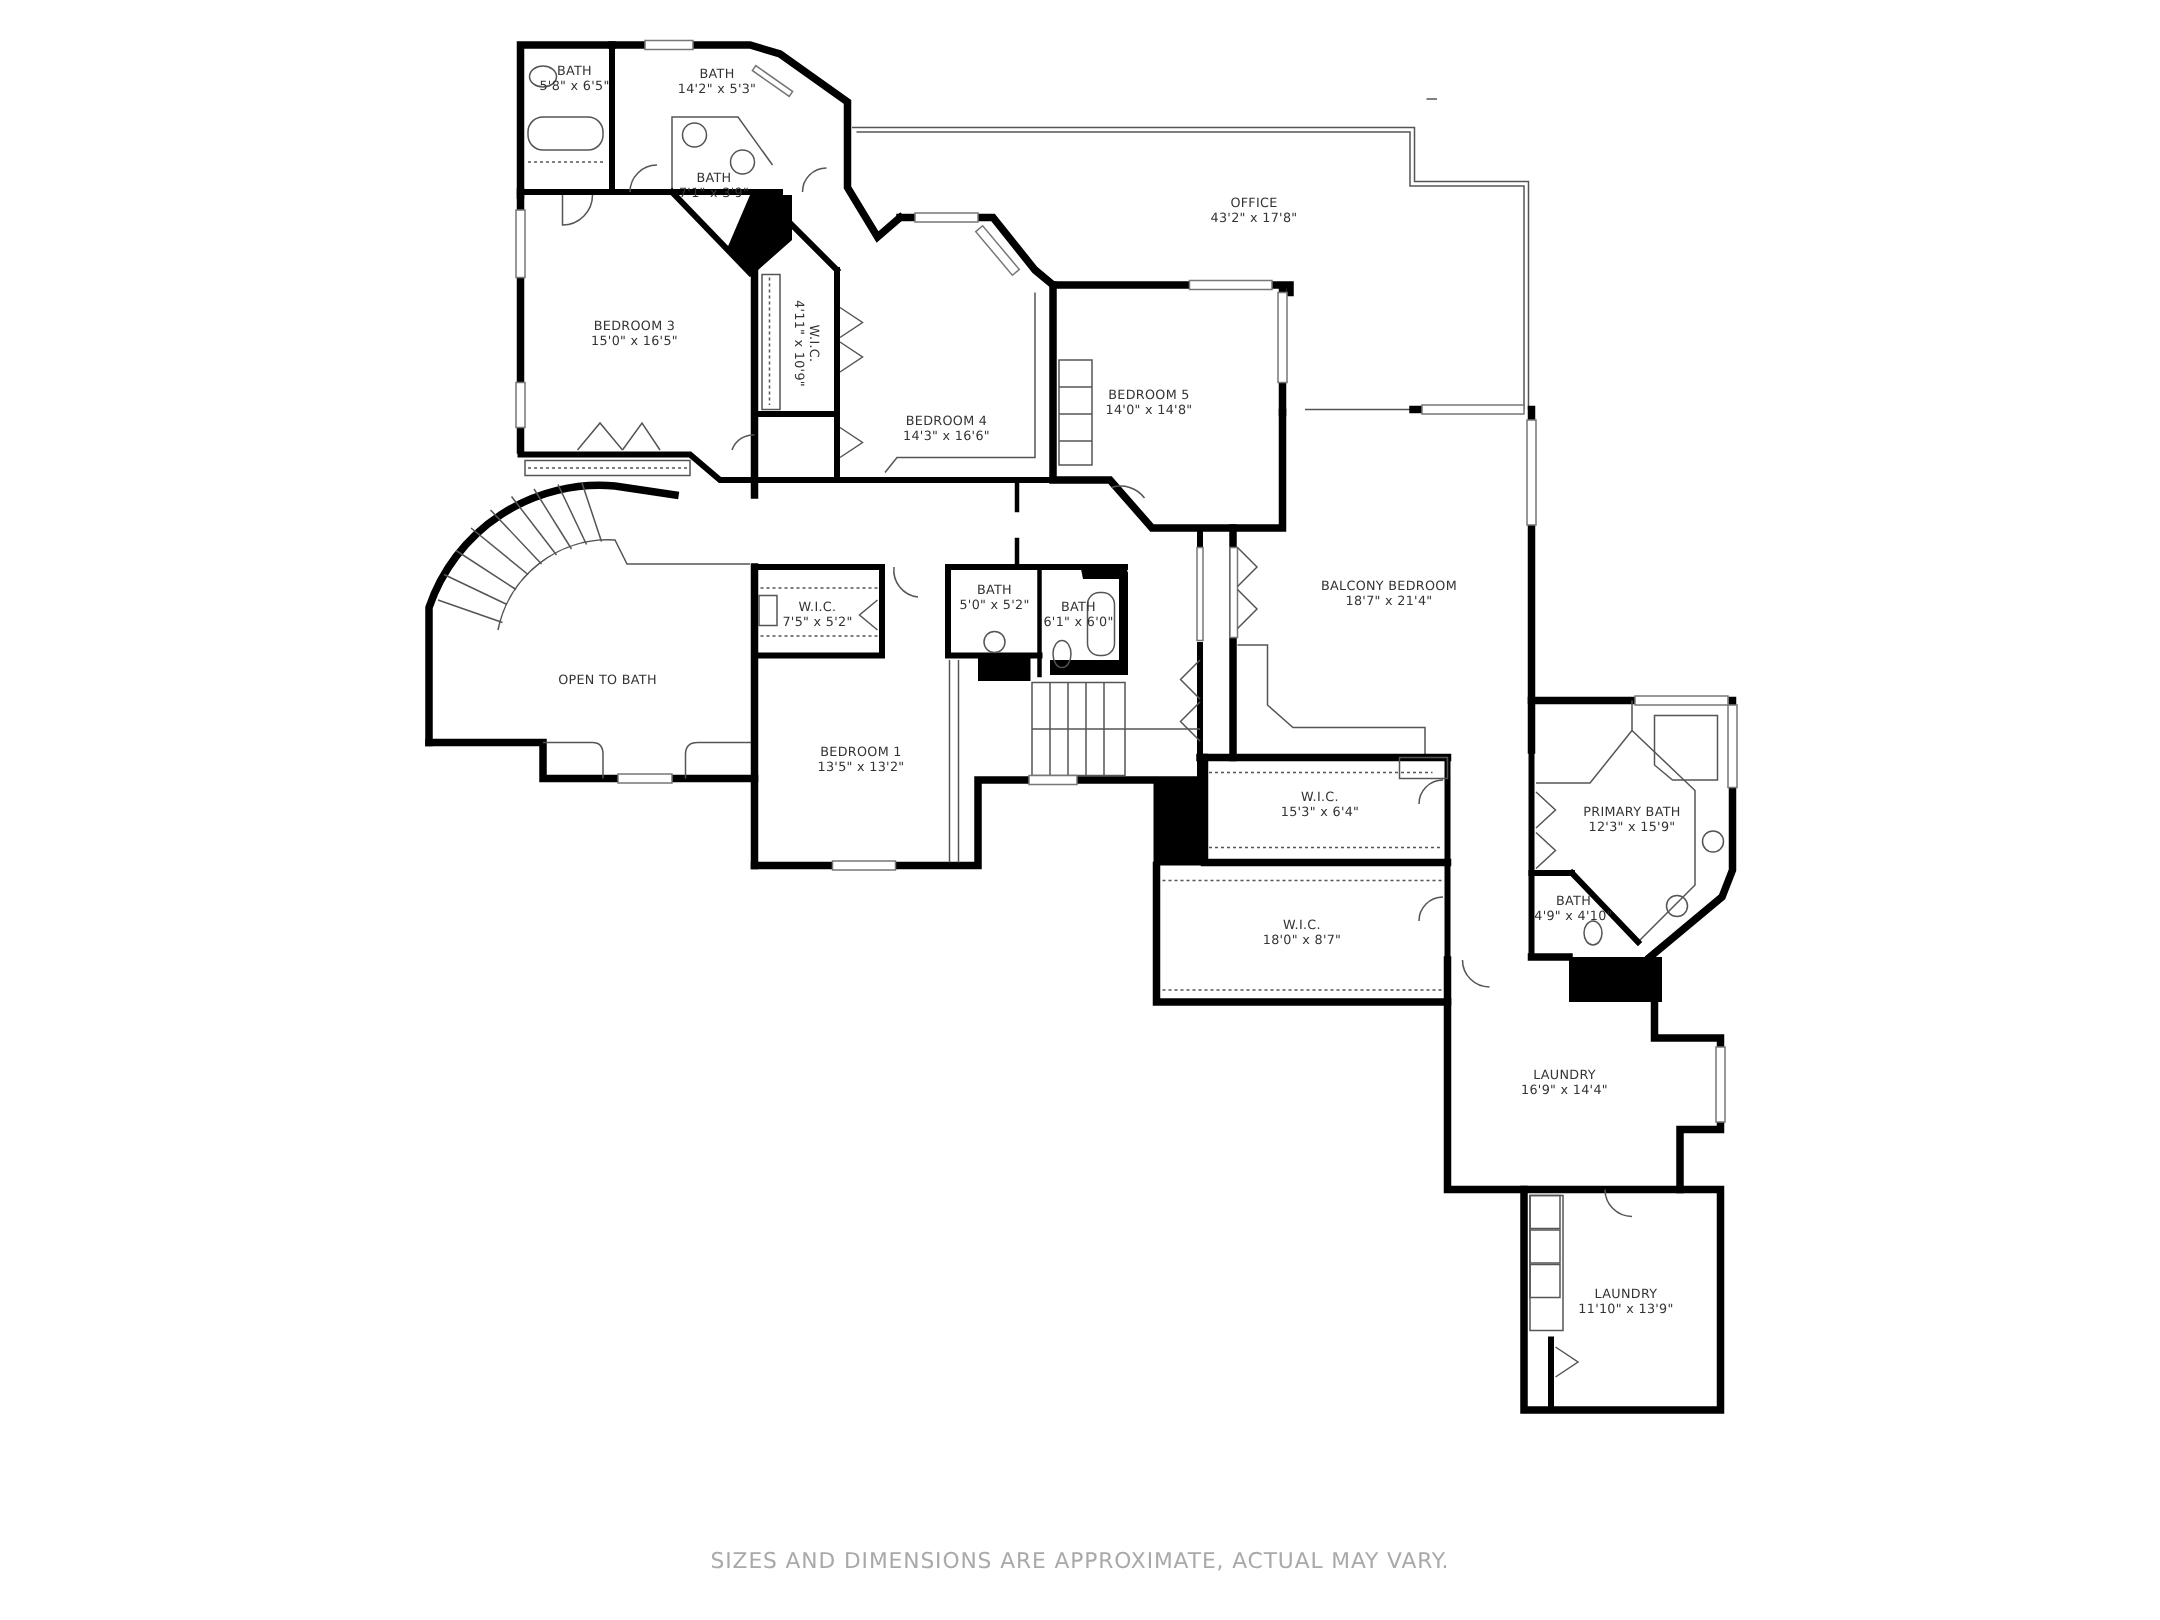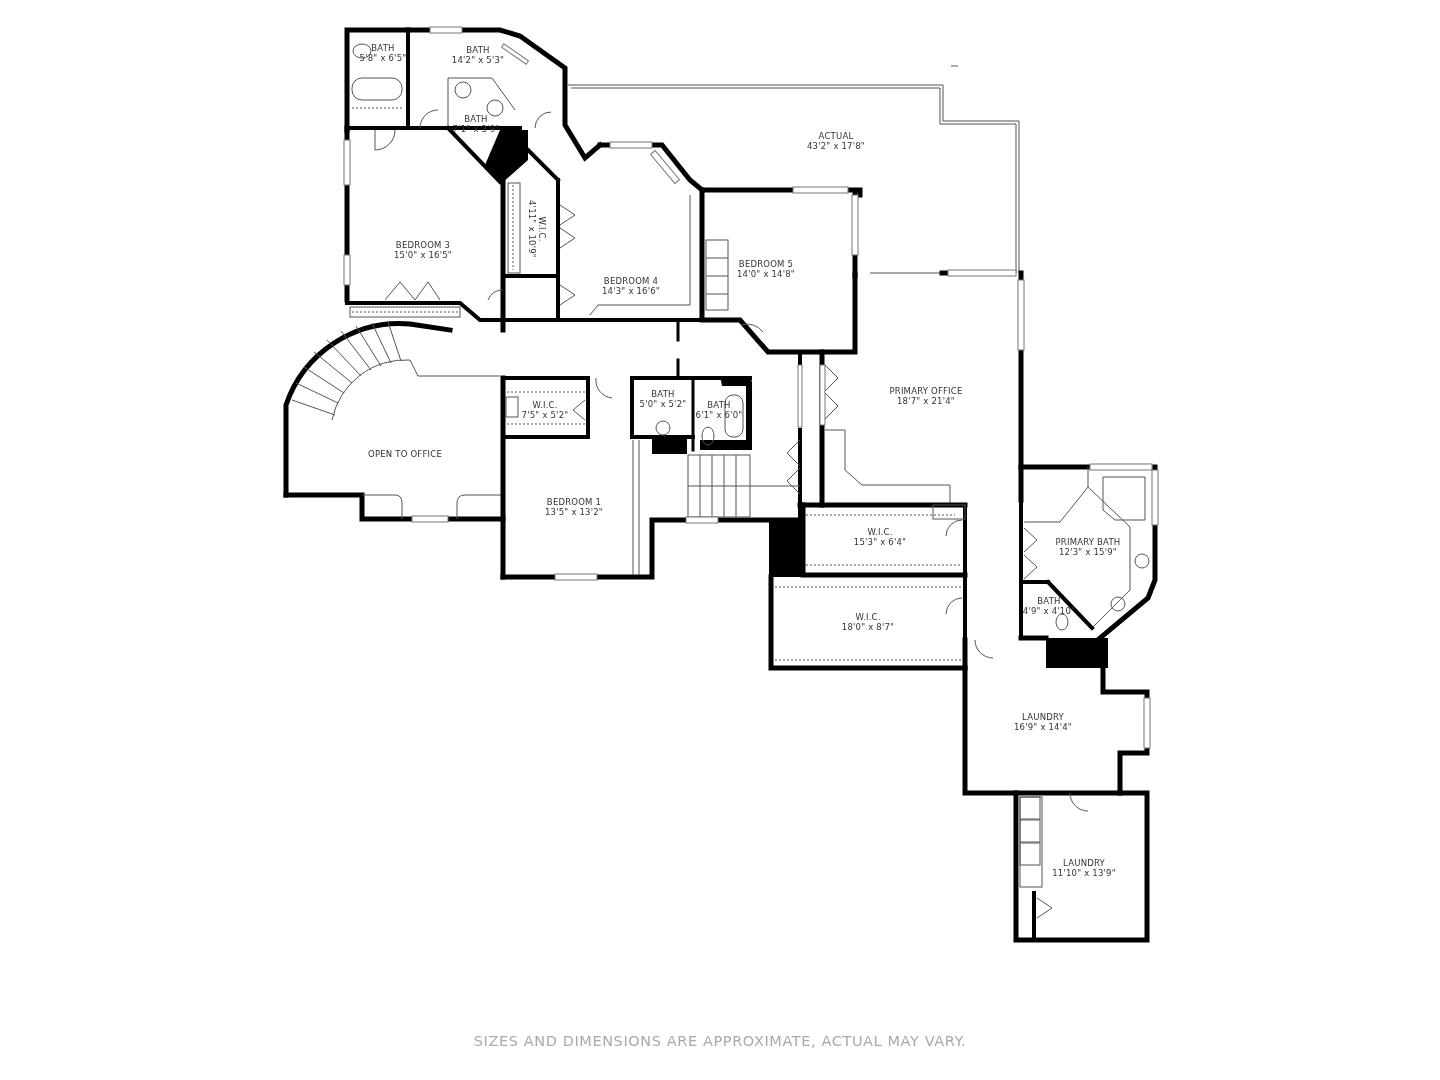--- a/index.html
+++ b/index.html
@@ -235,57 +235,57 @@
 </div>
 <div class="room-label" style="left:478px;top:55px;">
   <span class="nm">BATH</span>
   <span class="dm">14'2" x 5'3"</span>
 </div>
 <div class="room-label" style="left:476px;top:124px;">
   <span class="nm">BATH</span>
   <span class="dm">7'1" x 3'9"</span>
 </div>
 <div class="room-label" style="left:836px;top:141px;">
-  <span class="nm">ACTUAL</span>
+  <span class="nm">OFFICE</span>
   <span class="dm">43'2" x 17'8"</span>
 </div>
-<div class="room-label" style="left:423px;top:223px;margin-top:27px;">
+<div class="room-label" style="left:423px;top:223px;">
   <span class="nm">BEDROOM 3</span>
   <span class="dm">15'0" x 16'5"</span>
 </div>
 <div class="room-label vert" style="left:537px;top:229px;">
   <span class="nm">W.I.C.</span>
   <span class="dm">4'11" x 10'9"</span>
 </div>
 <div class="room-label" style="left:631px;top:239px;margin-top:47px;">
   <span class="nm">BEDROOM 4</span>
   <span class="dm">14'3" x 16'6"</span>
 </div>
 <div class="room-label" style="left:766px;top:269px;">
   <span class="nm">BEDROOM 5</span>
   <span class="dm">14'0" x 14'8"</span>
 </div>
 <div class="room-label" style="left:926px;top:396px;">
-  <span class="nm">PRIMARY OFFICE</span>
+  <span class="nm">BALCONY BEDROOM</span>
   <span class="dm">18'7" x 21'4"</span>
 </div>
 <div class="room-label" style="left:545px;top:410px;">
   <span class="nm">W.I.C.</span>
   <span class="dm">7'5" x 5'2"</span>
 </div>
 <div class="room-label" style="left:663px;top:399px;">
   <span class="nm">BATH</span>
   <span class="dm">5'0" x 5'2"</span>
 </div>
 <div class="room-label" style="left:719px;top:410px;">
   <span class="nm">BATH</span>
   <span class="dm">6'1" x 6'0"</span>
 </div>
 <div class="room-label" style="left:405px;top:454px;">
-  <span class="nm">OPEN TO OFFICE</span>
+  <span class="nm">OPEN TO BATH</span>
 </div>
 <div class="room-label" style="left:574px;top:507px;">
   <span class="nm">BEDROOM 1</span>
   <span class="dm">13'5" x 13'2"</span>
 </div>
 <div class="room-label" style="left:880px;top:537px;">
   <span class="nm">W.I.C.</span>
   <span class="dm">15'3" x 6'4"</span>
 </div>
 <div class="room-label" style="left:1088px;top:547px;">

